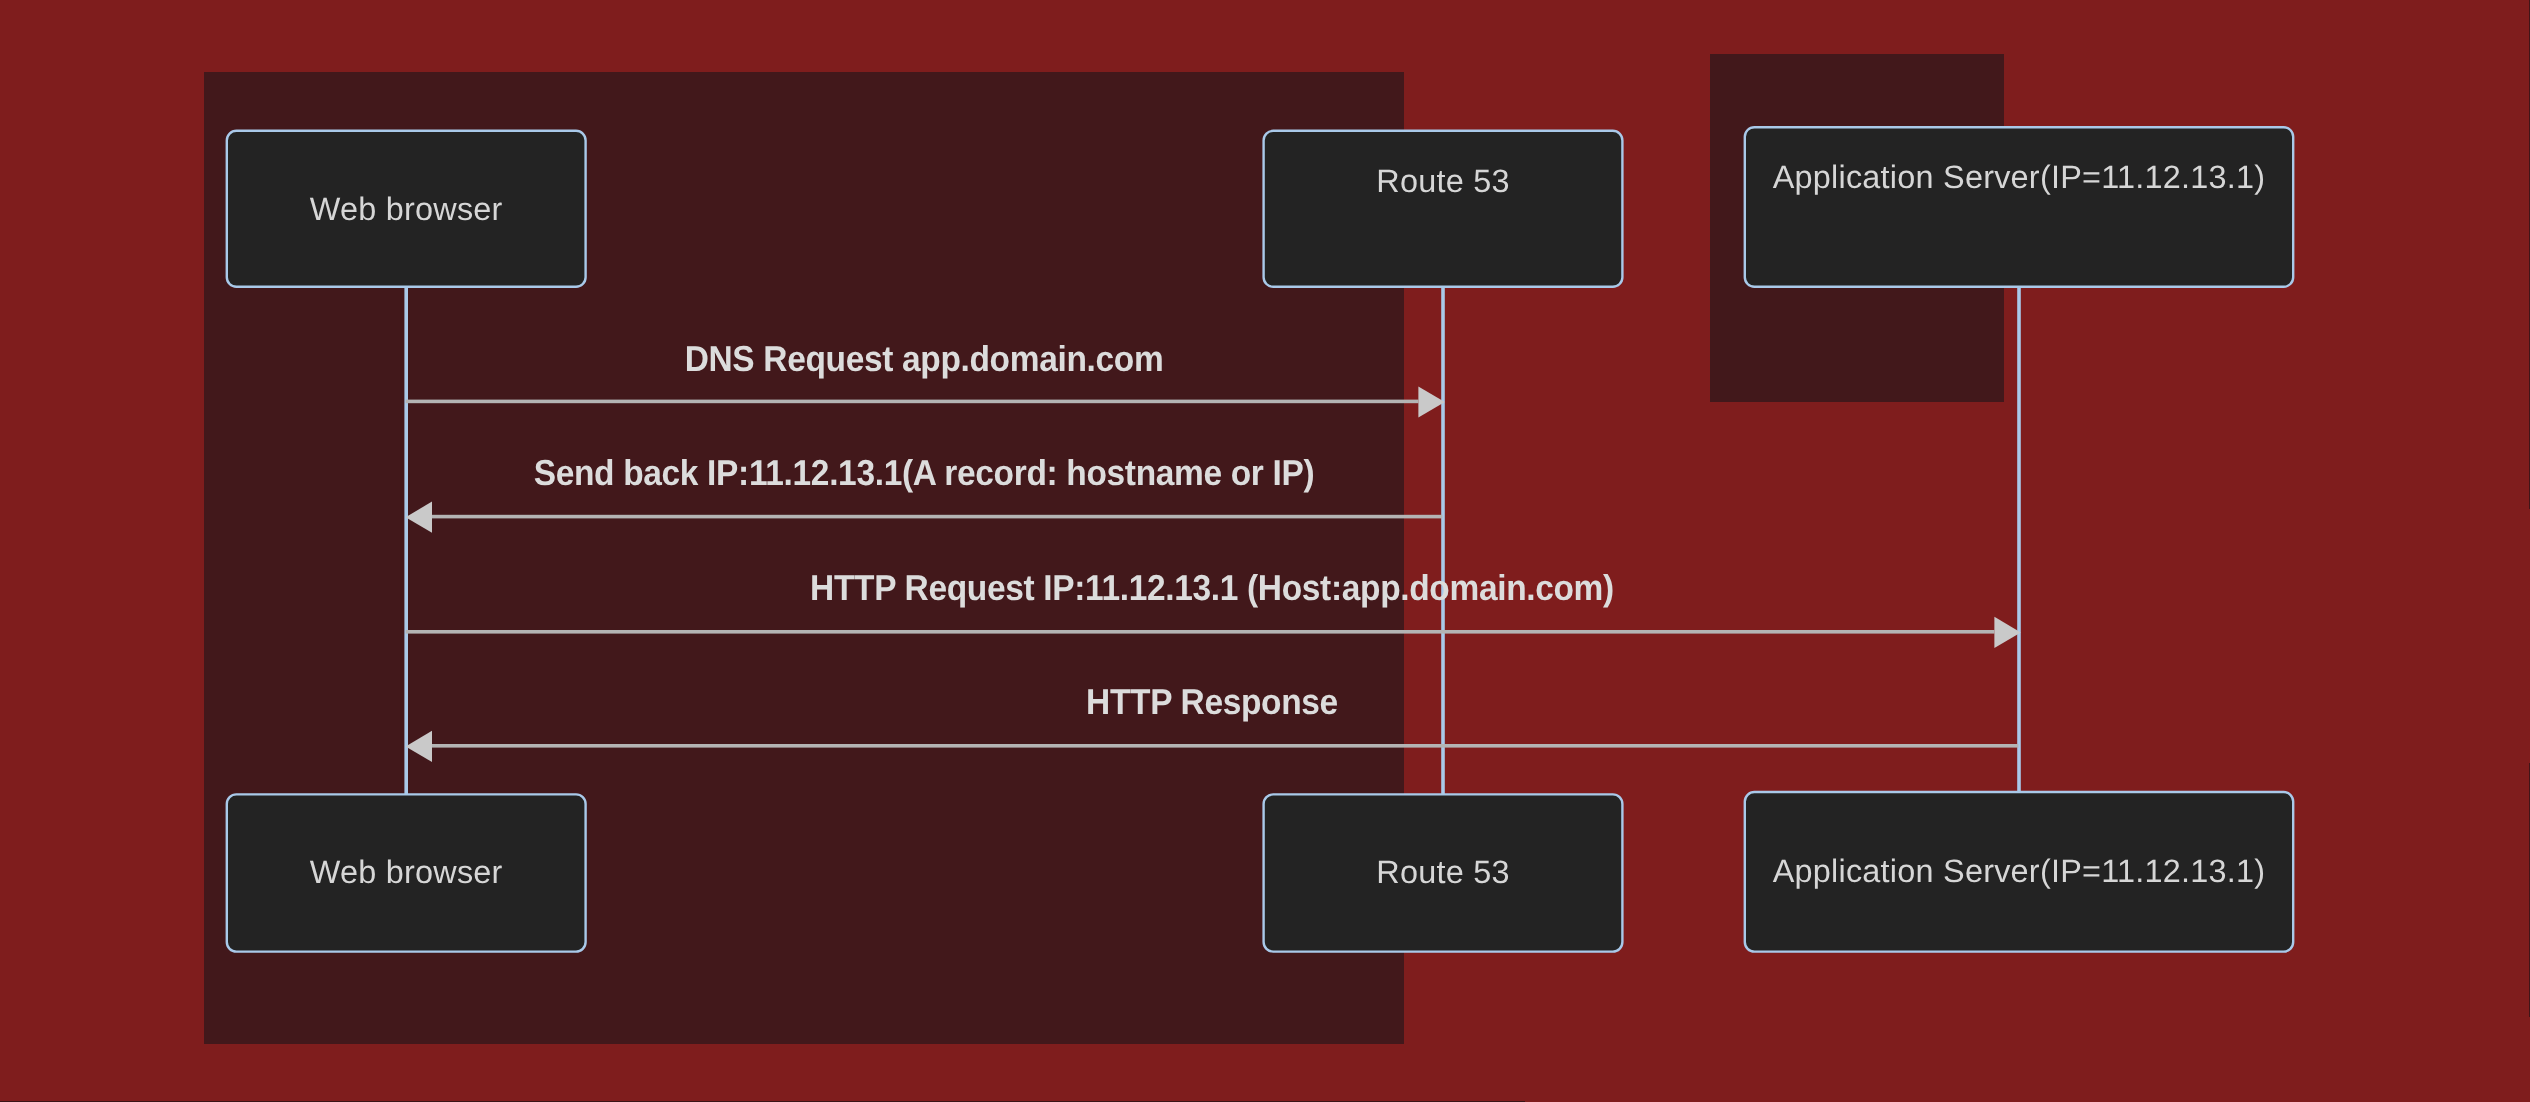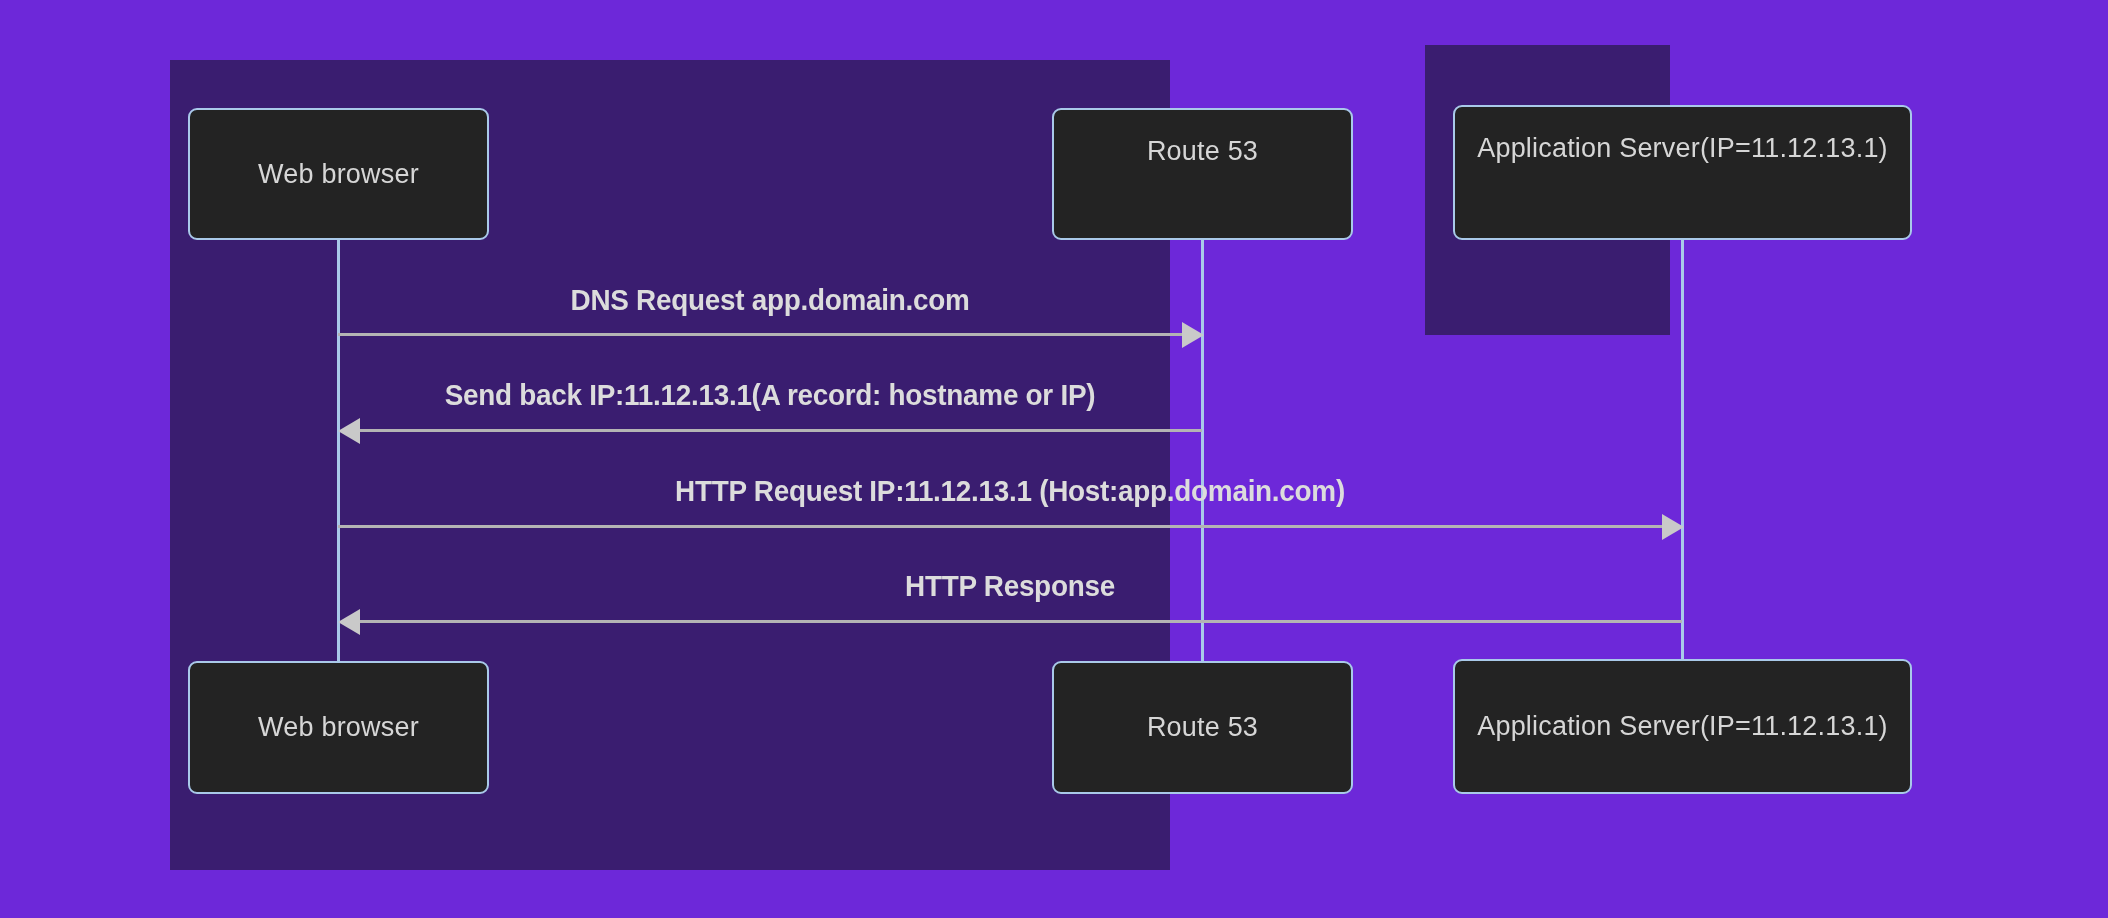--- a/index.html
+++ b/index.html
@@ -10,21 +10,21 @@
   body {
     width: 2108px;
     height: 918px;
     overflow: hidden;
     font-family: "Liberation Sans", sans-serif;
   }
   #canvas {
     position: relative;
     width: 2108px;
     height: 918px;
-    background: #6d28d9;
+    background: #7f1d1d;
   }
   
   .backdrop {
     position: absolute;
     background: #101419;
     opacity: 0.55;
   }
   .participant-box {
     position: absolute;
     box-sizing: border-box;

